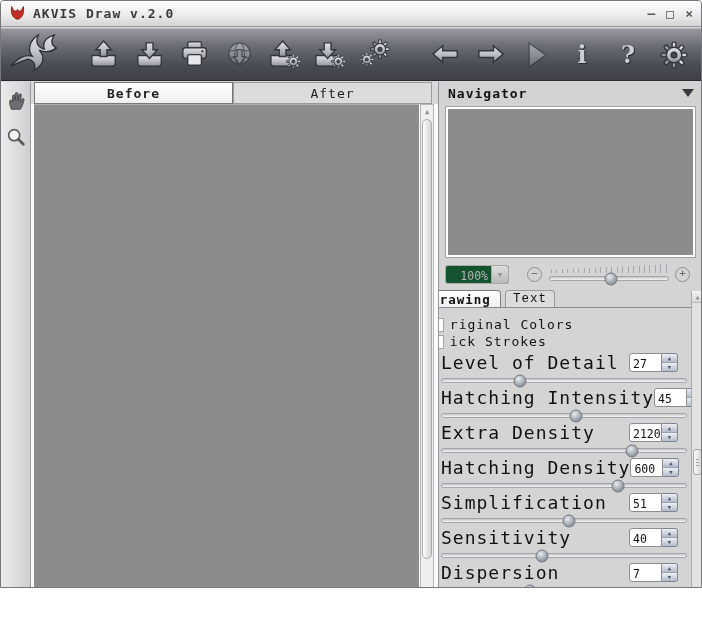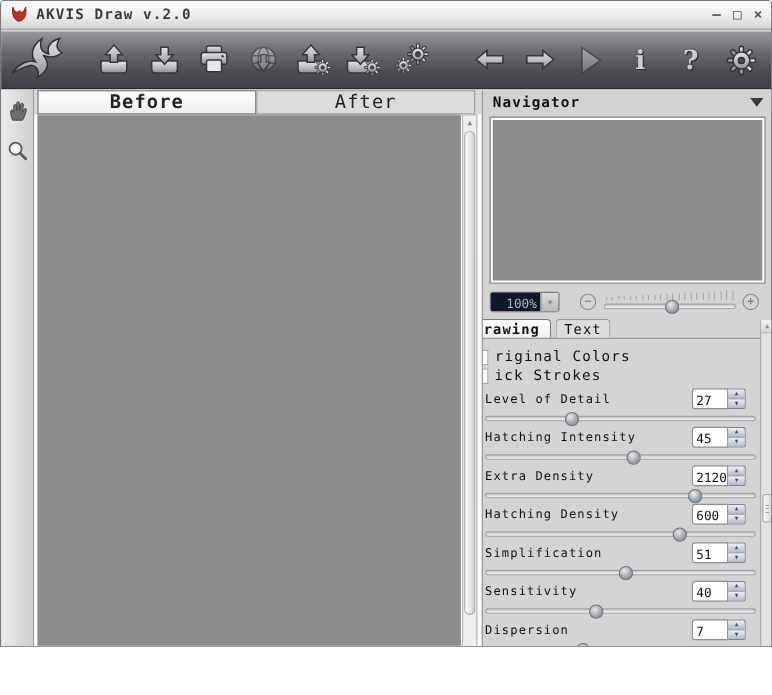--- a/index.html
+++ b/index.html
@@ -33,21 +33,21 @@
 
   
   .main { position:absolute; left:0; top:81px; width:100%; height:551px; background:#d6d6d6; }
   .toolstrip { position:absolute; left:0; top:0; width:30px; height:100%;
     background:linear-gradient(90deg,#ececec,#cfcfcf); border-right:1px solid #9a9a9e; }
   .tool { width:26px; height:26px; margin:6px auto 10px; display:flex; align-items:center; justify-content:center; cursor:pointer; }
 
   .canvas-col { position:absolute; left:30px; top:0; width:407px; height:100%; background:#fbfbfb; }
   .doc-tabs { position:absolute; left:0; top:0; width:100%; height:22px; background:#d9d9d9; display:flex; }
   .dtab { width:199px; height:22px; display:flex; align-items:center; justify-content:center;
-    font-size:17px; letter-spacing:1px; border:1px solid #9a9a9a; background:#dcdcdc; color:#222; cursor:pointer; }
+    font-size:13px; letter-spacing:1px; border:1px solid #9a9a9a; background:#dcdcdc; color:#222; cursor:pointer; }
   .dtab.active { background:linear-gradient(#ffffff,#efefef); border-color:#787878; font-weight:bold; margin-left:3px; }
   .canvas { position:absolute; left:3px; top:22px; width:385px; height:508px; background:#8c8c8c; border-top:1px solid #b0b0b0; }
 
   
   .vscroll { position:absolute; left:389px; top:22px; width:14px; height:508px; background:#efefef; border:1px solid #b5b5b5; }
   .hscroll { position:absolute; left:3px; top:532px; width:385px; height:15px; background:#efefef; border:1px solid #b5b5b5; display:flex; align-items:center; }
   .sb-btn { position:absolute; width:12px; height:12px; display:flex; align-items:center; justify-content:center;
     font-size:7px; color:#8e8e92; cursor:pointer; }
   .vscroll .up    { top:1px; left:0; } .vscroll .up::before{content:"▲";}
   .vscroll .down  { bottom:1px; left:0; } .vscroll .down::before{content:"▼";}
@@ -62,21 +62,21 @@
 
   
   .right-panel { position:absolute; left:437px; top:0; width:265px; height:100%; background:#d4d4d4; border-left:1px solid #96969a; overflow:hidden; }
   .nav-header { position:absolute; left:0; top:0; width:100%; height:22px; background:#d2d2d2; display:flex; align-items:center; padding:0 9px; }
   .nav-header .nav-title { font-weight:bold; font-size:13px; letter-spacing:1px; color:#111; }
   .collapse { margin-left:auto; width:0; height:0; border-left:6px solid transparent; border-right:6px solid transparent; border-top:8px solid #3a3a3e; cursor:pointer; }
   .nav-preview { position:absolute; left:6px; top:24px; width:251px; height:152px; background:#8c8c8c;
     border:1px solid #a2a2a2; box-shadow:inset 0 0 0 2px #ffffff; cursor:crosshair; }
 
   .zoom-row { position:absolute; left:0; top:182px; width:100%; height:24px; }
-  .combo { position:absolute; left:6px; top:1px; width:64px; height:19px; display:flex; border:1px solid #a8a8a8; border-radius:3px; background:#0f172a; overflow:hidden; cursor:default; }
+  .combo { position:absolute; left:6px; top:1px; width:64px; height:19px; display:flex; border:1px solid #a8a8a8; border-radius:3px; background:#14532d; overflow:hidden; cursor:default; }
   .combo-val { flex:1; font-size:11.5px; color:#b4b4b8; text-align:right; padding:3px 3px 0 0; }
   .combo-btn { width:17px; background:linear-gradient(#dedede,#b9b9b9); border-left:1px solid #a8a8a8; display:flex; align-items:center; justify-content:center; font-size:7px; color:#919195; }
   .combo-btn::before { content:"▼"; }
   .zbtn { position:absolute; top:3px; width:15px; height:15px; border:1.5px solid #8e8e92; border-radius:50%;
     color:#6e6e72; font-size:11px; line-height:11px; text-align:center; cursor:pointer; }
   .zbtn.minus { left:88px; } .zbtn.minus::before { content:"−"; }
   .zbtn.plus  { left:236px; } .zbtn.plus::before { content:"+"; }
   .ztrack-wrap { position:absolute; left:110px; top:0; width:120px; height:24px; }
   .ticks { position:absolute; left:2px; top:0; width:116px; height:9px; display:flex; justify-content:space-between; align-items:flex-end; }
   .ticks i { width:1px; background:#a9a9ad; display:block; }
@@ -86,34 +86,34 @@
     background:radial-gradient(circle at 38% 32%, #e8ecf0, #9aa0a8 62%, #7d838c); transform:translate(-50%,-50%); cursor:pointer; }
 
   
   .settings { position:absolute; left:0; top:208px; width:253px; height:343px; overflow:hidden; }
   .panel-tabs { position:absolute; left:0; top:0; width:253px; height:18px; border-bottom:1px solid #8a8a8e; display:flex; align-items:flex-end; }
   .ptab { height:17px; display:flex; align-items:center; justify-content:center; font-size:12.5px; letter-spacing:1px;
     background:#dcdcdc; border:1px solid #9a9a9a; border-bottom:none; border-radius:4px 4px 0 0; cursor:pointer; color:#111; }
   .ptab.active { background:linear-gradient(#ffffff,#f0f0f0); border-color:#7d7d81; font-weight:bold; }
   .ptab.drawing { width:88px; margin-left:-26px; overflow:hidden; }
   .ptab.drawing .clipinner { display:inline-block; white-space:nowrap; padding-left:8px; }
-  .ptab.text { width:50px; margin-left:4px; }
+  .ptab.text { width:50px; margin-left:4px;font-family:Liberation Mono, monospace; }
 
   .checks { position:absolute; left:0; top:26px; width:253px; }
   .checkrow { position:relative; height:17px; display:flex; align-items:center; cursor:pointer; }
   .cb-clip { width:5px; height:14px; background:#fdfdfd; border:1px solid #a5a5a9; border-left:none; margin-right:6px; }
   .cliplabel { overflow:hidden; height:17px; line-height:17px; font-size:13px; letter-spacing:1px; color:#111; white-space:nowrap; }
   .cliplabel .inner { display:inline-block; white-space:nowrap; }
   .checkrow:nth-of-type(1) .inner { margin-left:-9px; }
   .checkrow:nth-of-type(2) .inner { margin-left:-18px; }
 
   .sliders { position:absolute; left:0; top:62px; width:253px; }
   .sgroup { position:relative; height:35px; }
   .srow1 { display:flex; align-items:center; height:20px; padding:0 14px 0 2px; }
-  .slabel { font-size:11px; letter-spacing:1px; color:#111; white-space:nowrap; }
+  .slabel { font-size:18px; letter-spacing:1px; color:#111; white-space:nowrap; }
   .spin { margin-left:auto; display:flex; height:19px; cursor:pointer; }
   .spin-val { width:33px; background:#fff; border:1px solid #8e8e92; border-radius:3px 0 0 3px; font-size:11.5px; color:#111; padding:3px 0 0 3px; }
   .spin-btns { width:16px; display:flex; flex-direction:column; border:1px solid #7d8494; border-left:none; border-radius:0 3px 3px 0; overflow:hidden; }
   .spin-btns span { flex:1; display:flex; align-items:center; justify-content:center; font-size:5.5px; color:#49536b;
     background:linear-gradient(#eef0f5,#b4bac8); }
   .spin-btns span + span { border-top:1px solid #9aa0b0; }
   .su::before { content:"▲"; } .sd::before { content:"▼"; }
   .strack { position:relative; margin:6px 5px 0 2px; height:5px; border-radius:3px; border:1px solid #a5a5a9;
     background:linear-gradient(#c4c4c4,#f6f6f6); cursor:pointer; }
   .sthumb { position:absolute; top:50%; width:13px; height:13px; border-radius:50%; border:1px solid #6f747c;

